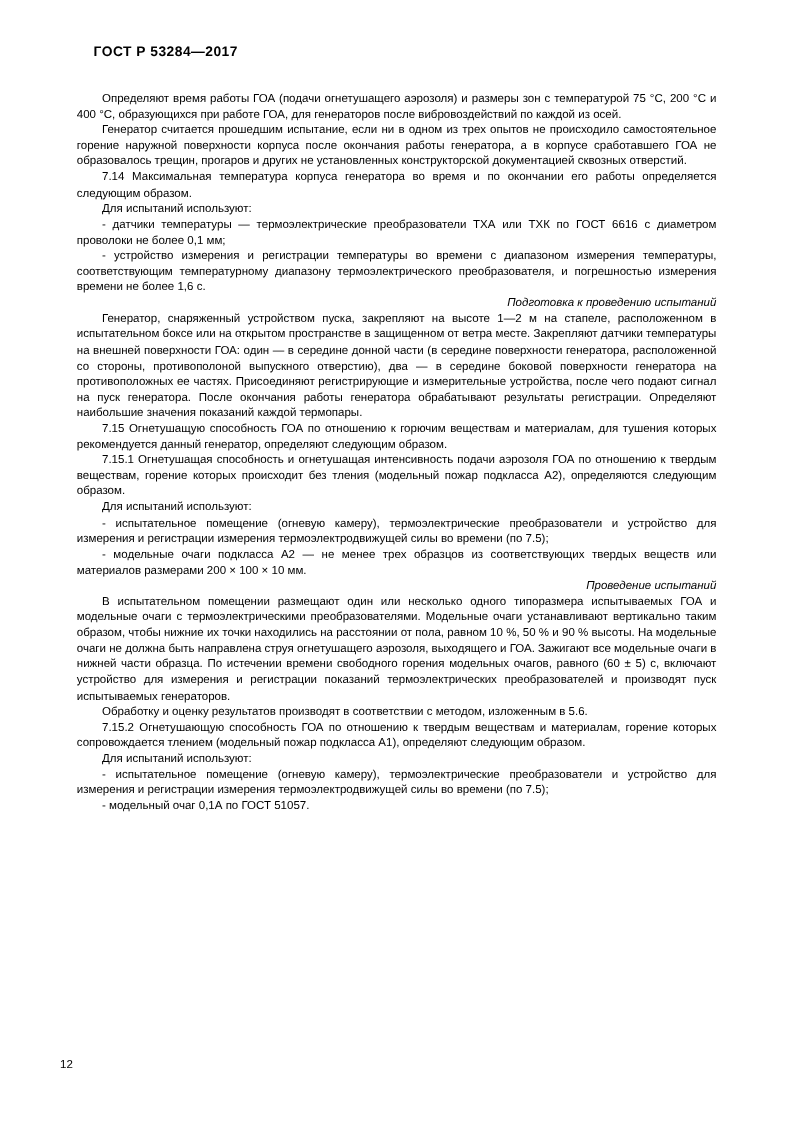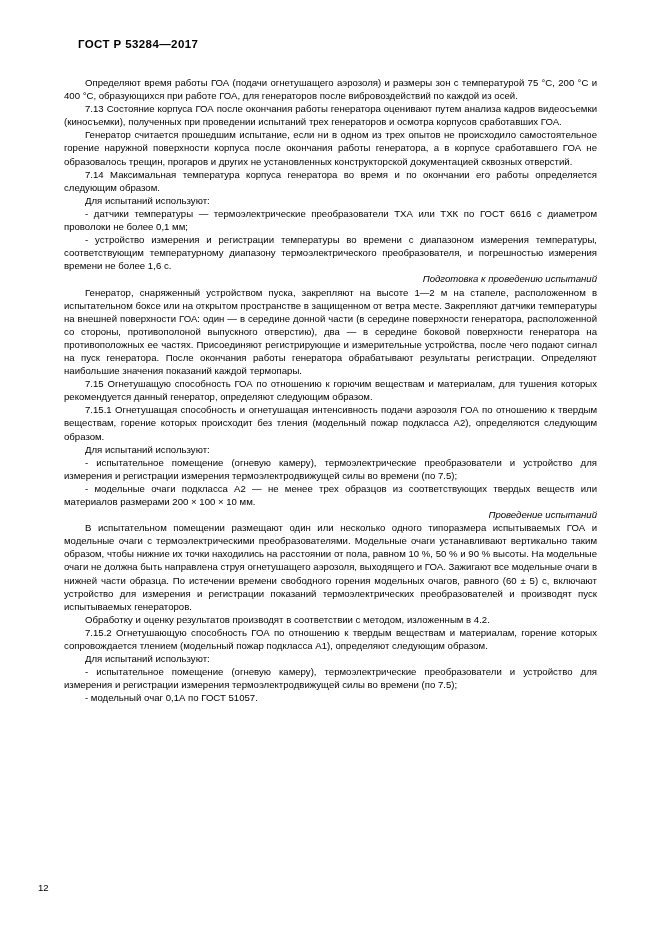--- a/index.html
+++ b/index.html
@@ -42,50 +42,49 @@
     hyphens: manual;
   }
   .body-text p.italic-center {
     text-indent: 0;
     text-align: right;
     font-style: italic;
     margin: 0;
   }
   .footer-page {
     position: absolute;
-    left: 38px;
+    left: 50px;
     bottom: 42px;
     font-size: 9.6px;
   }
 </style>
 </head>
 <body>
 
 <div class="page">
 
   <div class="header">ГОСТ Р 53284—2017</div>
 
   <div class="body-text">
       <p>Определяют время работы ГОА (подачи огнетушащего аэрозоля) и размеры зон с температурой 75 °С, 200 °С и 400 °С, образующихся при работе ГОА, для генераторов после вибровоздействий по каждой из осей.</p>
-      <p>7.13 Состояние корпуса ГОА после окончания работы генератора оценивают путем анализа кадров видеосъемки (киносъемки), полученных при проведении испытаний трех генераторов и осмотра корпусов сработавших ГОА.</p>
       <p>Генератор считается прошедшим испытание, если ни в одном из трех опытов не происходило самостоятельное горение наружной поверхности корпуса после окончания работы генератора, а в корпусе сработавшего ГОА не образовалось трещин, прогаров и других не установленных конструкторской документацией сквозных отверстий.</p>
       <p>7.14 Максимальная температура корпуса генератора во время и по окончании его работы определяется следующим образом.</p>
       <p>Для испытаний используют:</p>
       <p>- датчики температуры — термоэлектрические преобразователи ТХА или ТХК по ГОСТ 6616 с диаметром проволоки не более 0,1 мм;</p>
       <p>- устройство измерения и регистрации температуры во времени с диапазоном измерения температуры, соответствующим температурному диапазону термоэлектрического преобразователя, и погрешностью измерения времени не более 1,6 с.</p>
       <p class="italic-center">Подготовка к проведению испытаний</p>
       <p>Генератор, снаряженный устройством пуска, закрепляют на высоте 1—2 м на стапеле, расположенном в испытательном боксе или на открытом пространстве в защищенном от ветра месте. Закрепляют датчики температуры на внешней поверхности ГОА: один — в середине донной части (в середине поверхности генератора, расположенной со стороны, противополоной выпускного отверстию), два — в середине боковой поверхности генератора на противоположных ее частях. Присоединяют регистрирующие и измерительные устройства, после чего подают сигнал на пуск генератора. После окончания работы генератора обрабатывают результаты регистрации. Определяют наибольшие значения показаний каждой термопары.</p>
       <p>7.15 Огнетушащую способность ГОА по отношению к горючим веществам и материалам, для тушения которых рекомендуется данный генератор, определяют следующим образом.</p>
       <p>7.15.1 Огнетушащая способность и огнетушащая интенсивность подачи аэрозоля ГОА по отношению к твердым веществам, горение которых происходит без тления (модельный пожар подкласса А2), определяются следующим образом.</p>
       <p>Для испытаний используют:</p>
       <p>- испытательное помещение (огневую камеру), термоэлектрические преобразователи и устройство для измерения и регистрации измерения термоэлектродвижущей силы во времени (по 7.5);</p>
       <p>- модельные очаги подкласса А2 — не менее трех образцов из соответствующих твердых веществ или материалов размерами 200 × 100 × 10 мм.</p>
       <p class="italic-center">Проведение испытаний</p>
       <p>В испытательном помещении размещают один или несколько одного типоразмера испытываемых ГОА и модельные очаги с термоэлектрическими преобразователями. Модельные очаги устанавливают вертикально таким образом, чтобы нижние их точки находились на расстоянии от пола, равном 10 %, 50 % и 90 % высоты. На модельные очаги не должна быть направлена струя огнетушащего аэрозоля, выходящего и ГОА. Зажигают все модельные очаги в нижней части образца. По истечении времени свободного горения модельных очагов, равного (60 ± 5) с, включают устройство для измерения и регистрации показаний термоэлектрических преобразователей и производят пуск испытываемых генераторов.</p>
-      <p>Обработку и оценку результатов производят в соответствии с методом, изложенным в 4.2.</p>
+      <p>Обработку и оценку результатов производят в соответствии с методом, изложенным в 5.6.</p>
       <p>7.15.2 Огнетушающую способность ГОА по отношению к твердым веществам и материалам, горение которых сопровождается тлением (модельный пожар подкласса А1), определяют следующим образом.</p>
       <p>Для испытаний используют:</p>
       <p>- испытательное помещение (огневую камеру), термоэлектрические преобразователи и устройство для измерения и регистрации измерения термоэлектродвижущей силы во времени (по 7.5);</p>
       <p>- модельный очаг 0,1А по ГОСТ 51057.</p>
     </div>
 
   <div class="footer-page">12</div>
 
 </div>
 

